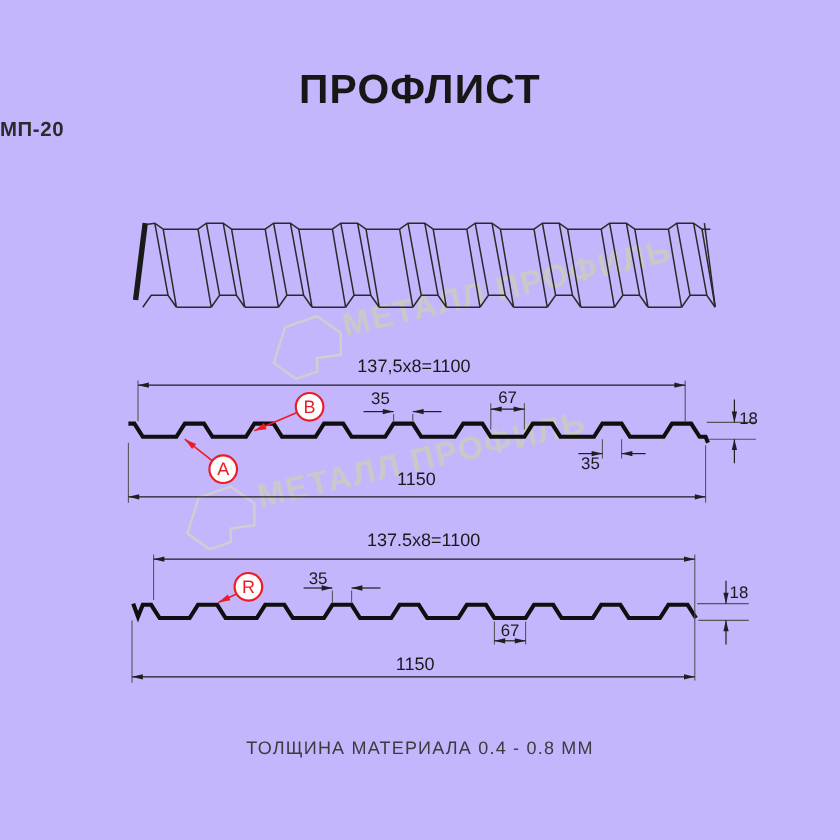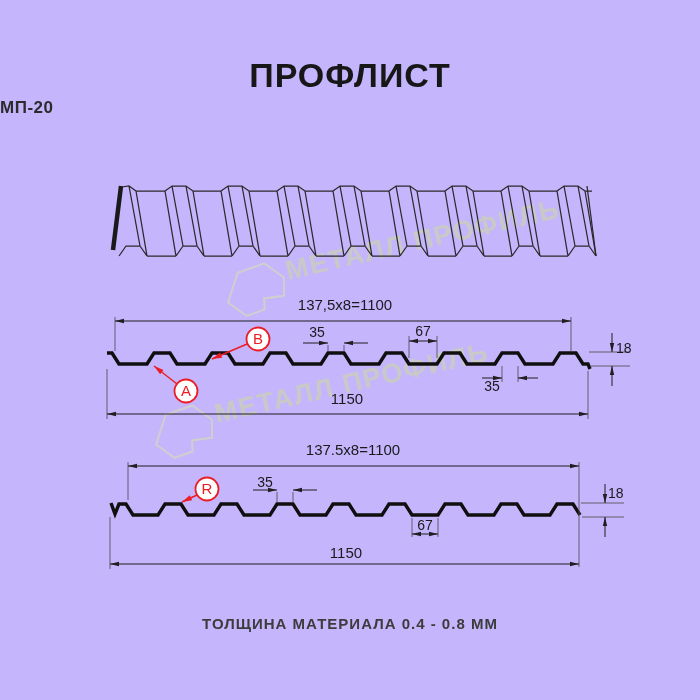--- a/index.html
+++ b/index.html
@@ -3,21 +3,21 @@
 <meta charset="utf-8">
 <style>
   html,body{margin:0;padding:0;background:#fff;}
   #page{position:relative;width:700px;height:700px;background:#c4b5fd;overflow:hidden;
         font-family:"Liberation Sans",sans-serif;}
   .title{position:absolute;top:56px;left:0;width:700px;text-align:center;
          font-size:34px;font-weight:bold;letter-spacing:1px;color:#171717;}
   .subtitle{position:absolute;top:98px;left:0;width:700px;
             font-size:17px;font-weight:bold;letter-spacing:0.5px;color:#2b2b2b;}
   .footer{position:absolute;top:615px;left:0;width:700px;text-align:center;
-          font-size:15px;font-weight:bold;letter-spacing:1px;color:#3c3c3c;}
+          font-size:15px;font-weight:normal;letter-spacing:1px;color:#3c3c3c;}
   svg{position:absolute;top:0;left:0;}
   .sheet3d{stroke:#2a2a2a;stroke-width:1.25;fill:none;}
   .edge-dark{stroke:#1a1a1a;stroke-width:4.5;fill:none;}
   .profile{stroke:#0f0f0f;stroke-width:3.4;fill:none;stroke-linejoin:miter;}
   .ext{stroke:#555;stroke-width:0.9;fill:none;}
   .dim{stroke:#1f1f1f;stroke-width:1;fill:none;}
   .dim-label{font-family:"Liberation Sans",sans-serif;font-size:14px;fill:#1a1a1a;text-anchor:middle;}
   .dim-label-lg{font-family:"Liberation Sans",sans-serif;font-size:15px;fill:#1a1a1a;text-anchor:middle;}
   .dim-label-s{font-family:"Liberation Sans",sans-serif;font-size:14px;fill:#1a1a1a;text-anchor:start;}
   .red-line{stroke:#ec1c24;stroke-width:1.4;fill:none;}

